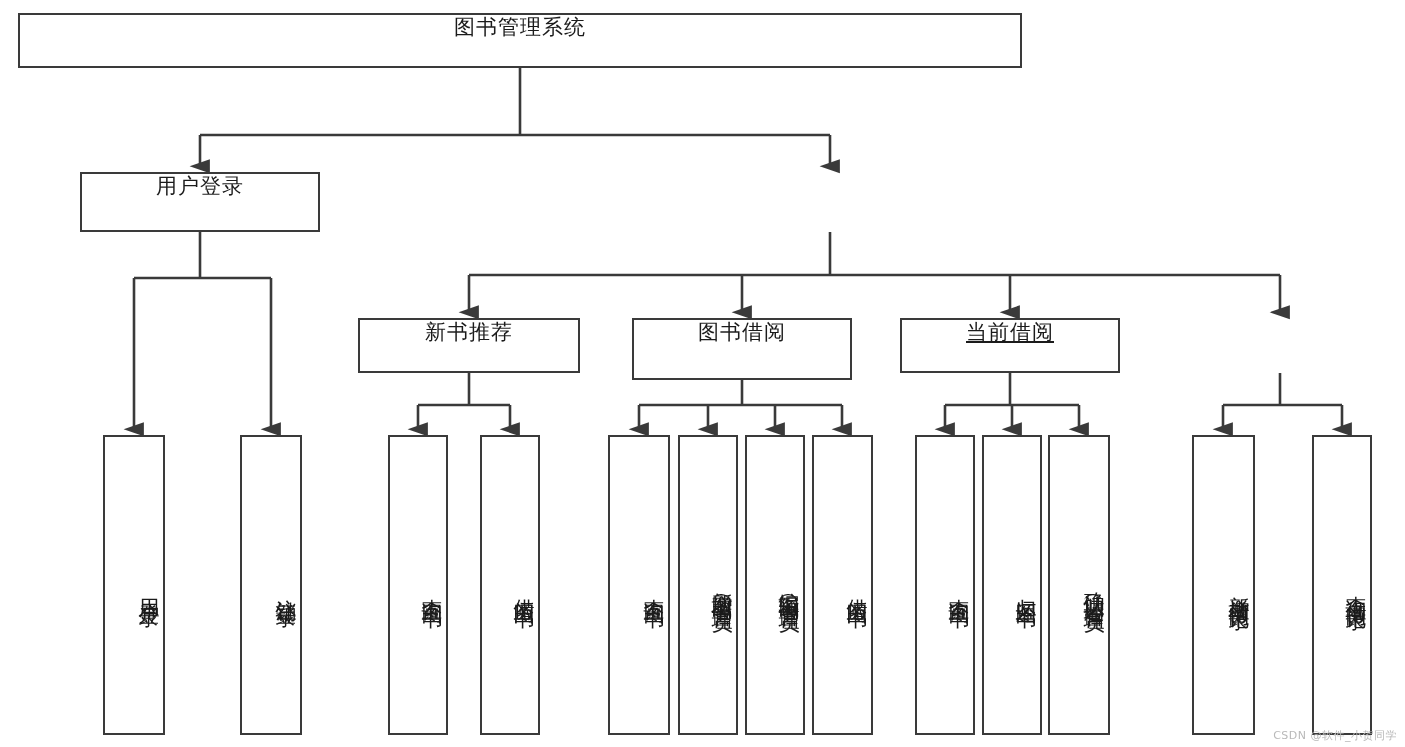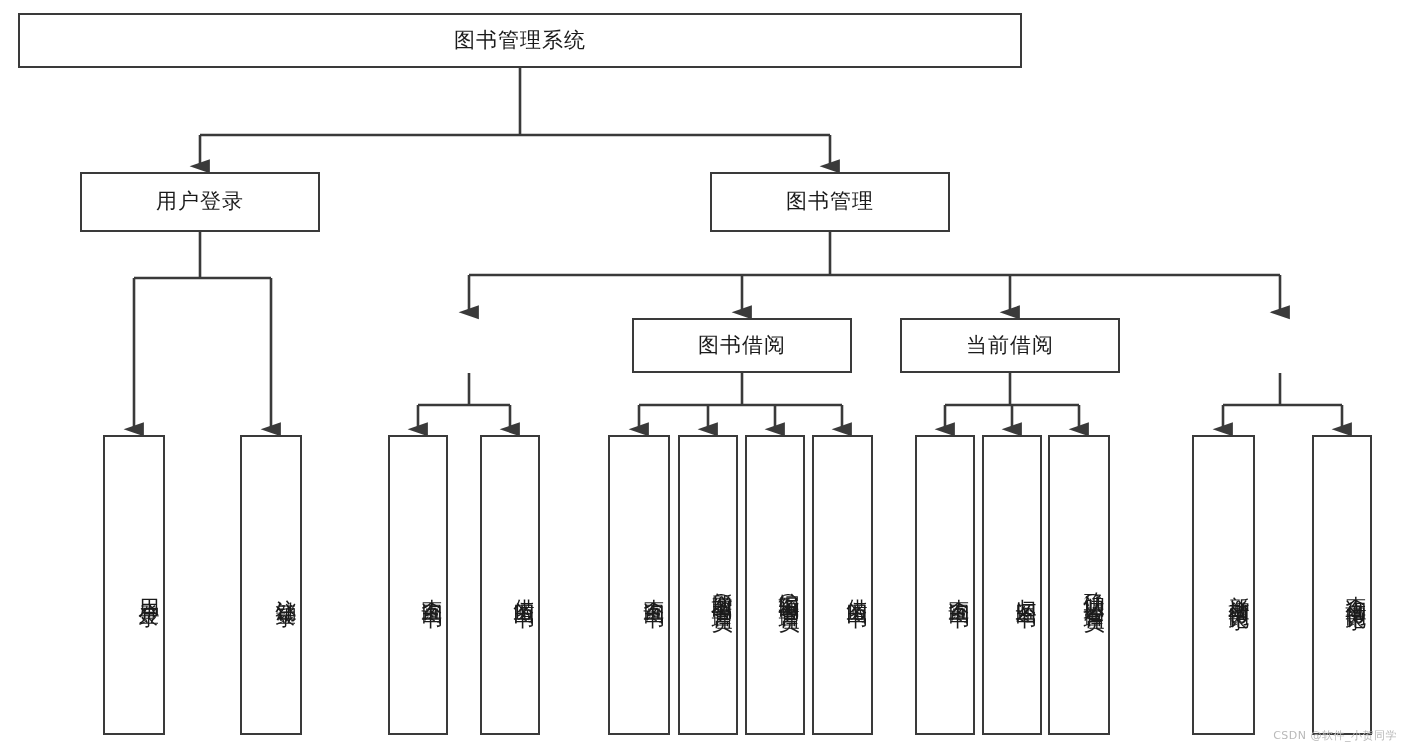--- a/index.html
+++ b/index.html
@@ -24,21 +24,21 @@
     width: 1405px;
     height: 747px;
     pointer-events: none;
   }
   .node {
     position: absolute;
     box-sizing: border-box;
     border: 2px solid #3a3a3a;
     background: #ffffff;
     display: flex;
-    align-items: center;
+    align-items: flex-start;
     justify-content: center;
     color: #1b1b1b;
   }
   .node.horiz {
     font-size: 21px;
     letter-spacing: 1px;
     line-height: 1.2;
   }
   .node.vert {
     writing-mode: vertical-rl;
@@ -119,28 +119,28 @@
     </g>
   </svg>
 
   <div class="node horiz" style="left:18px; top:13px; width:1004px; height:55px;">
     <span>图书管理系统</span>
   </div>
 
   <div class="node horiz" style="left:80px; top:172px; width:240px; height:60px;">
     <span>用户登录</span>
   </div>
-  <div class="node horiz" style="left:710px; top:172px; width:240px; height:60px;">
-    <span>图书管理</span>
+
+  <div class="node horiz" style="left:358px; top:318px; width:222px; height:55px;">
+    <span>新书推荐</span>
   </div>
-
-  <div class="node horiz" style="left:632px; top:318px; width:220px; height:55px;">
+  <div class="node horiz" style="left:632px; top:318px; width:220px; height:62px;">
     <span>图书借阅</span>
   </div>
-  <div class="node horiz" style="left:900px; top:318px; width:220px; height:55px;">
+  <div class="node horiz" style="left:900px; top:318px; width:220px; height:55px;text-decoration:underline;">
     <span>当前借阅</span>
   </div>
 
   <div class="node vert" style="left:103px; top:435px; width:62px; height:300px;">
     <span class="vlabel">用户登录</span>
   </div>
   <div class="node vert" style="left:240px; top:435px; width:62px; height:300px;">
     <span class="vlabel">注销登录</span>
   </div>
 

